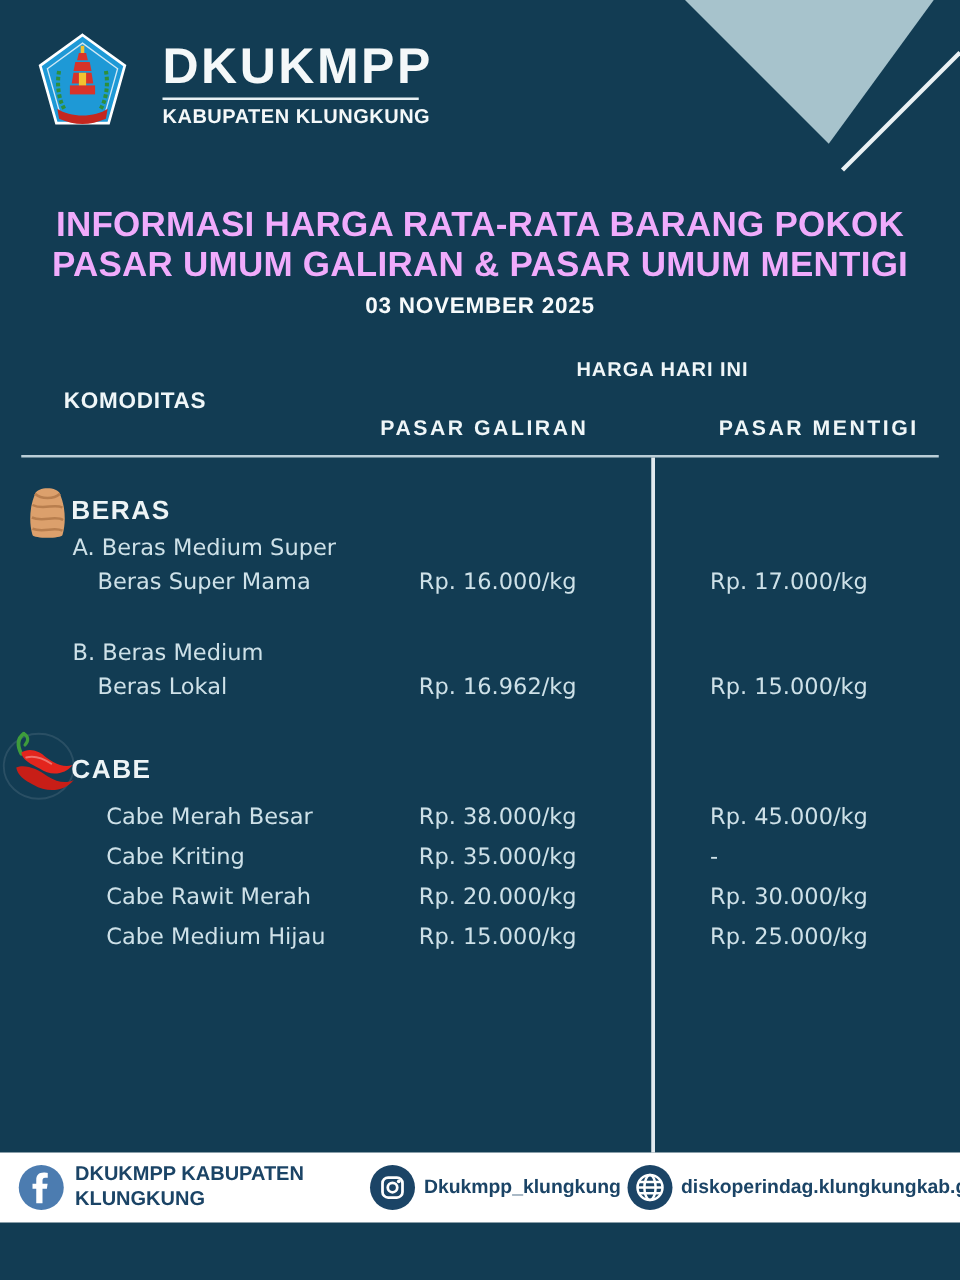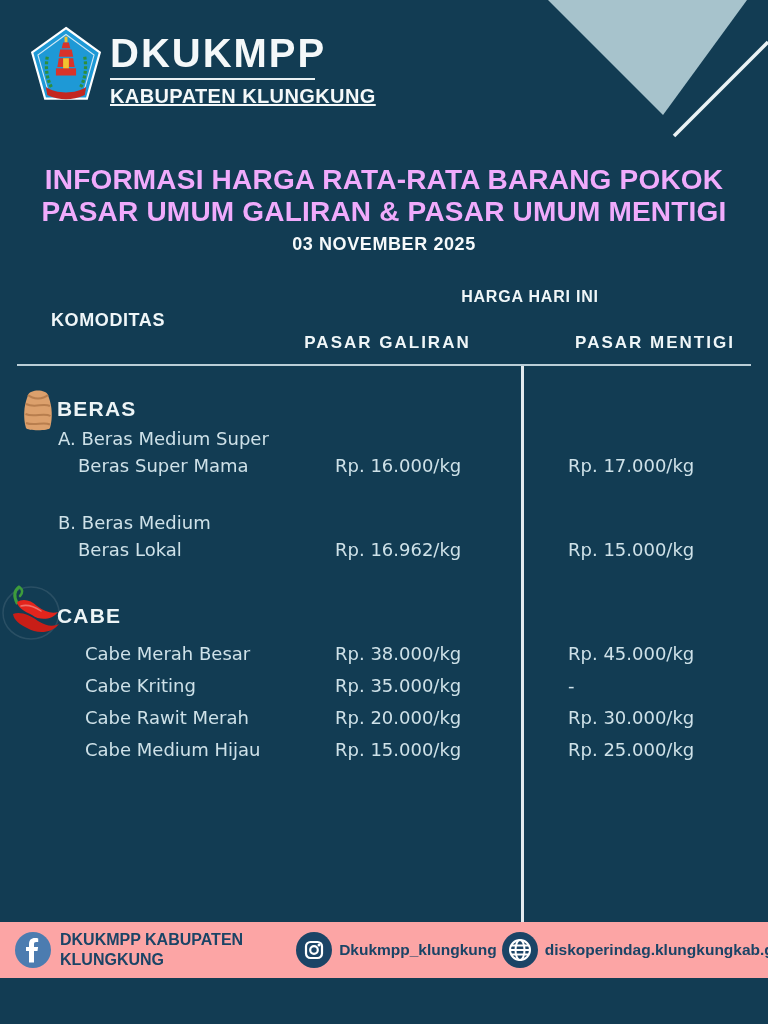--- a/index.html
+++ b/index.html
@@ -6,29 +6,29 @@
   .poster{
     position:relative;width:768px;height:1024px;overflow:hidden;
     background:#123C53;
     font-family:"DejaVu Sans",sans-serif;color:#CEE1E8;
   }
   
   .corner-decor{position:absolute;top:0;right:0;width:230px;height:150px;}
   
   .hdr{position:absolute;top:26px;left:30px;display:flex;align-items:flex-start;}
   .hdr-logo{width:72px;height:76px;}
-  .org-block{margin-left:8px;padding-top:6px;}
+  .org-block{margin-left:28px;padding-top:6px;}
   .org-abbr{
     font-family:"Liberation Sans",sans-serif;font-weight:bold;
     font-size:40px;letter-spacing:2px;color:#F4F8F9;line-height:1.05;
   }
   .org-underline{height:2px;background:#E9F1F4;width:205px;margin:4px 0 5px 0;}
   .org-sub{
     font-family:"Liberation Sans",sans-serif;font-weight:bold;
-    font-size:20px;letter-spacing:0.4px;color:#F4F8F9;text-decoration:underline;
+    font-size:16px;letter-spacing:0.4px;color:#F4F8F9;
   }
   
   .title-block{position:absolute;top:164px;left:0;width:768px;text-align:center;}
   .title-line{
     font-family:"Liberation Sans",sans-serif;font-weight:bold;
     font-size:28px;color:#f0abfc;line-height:1.16;letter-spacing:0.2px;
   }
   .title-date{
     font-family:"Liberation Sans",sans-serif;font-weight:bold;
     font-size:18px;color:#F6FAFB;margin-top:5px;letter-spacing:0.6px;
@@ -55,21 +55,21 @@
   .row{position:absolute;left:0;width:768px;height:26px;font-size:18px;color:#CEE1E8;}
   .row .cell{position:absolute;top:0;white-space:nowrap;}
   .c-label{left:58px;}
   .c-name-beras{left:78px;}
   .c-name-cabe{left:85px;}
   .c-galiran{left:335px;}
   .c-mentigi{left:568px;}
   
   .footer-bar{
     position:absolute;left:0;top:922px;width:768px;height:56px;
-    background:#fca5a5;display:flex;align-items:center;
+    background:#ffffff;display:flex;align-items:center;
   }
   .f-item{display:flex;align-items:center;}
   .f-fb{margin-left:14px;}
   .f-ig{margin-left:26px;}
   .f-web{margin-left:4px;}
   .f-icon{width:38px;height:38px;flex:0 0 auto;}
   .f-text{
     font-family:"Liberation Sans",sans-serif;font-weight:bold;
     color:#1B4466;font-size:16px;line-height:1.25;margin-left:8px;white-space:nowrap;
   }

